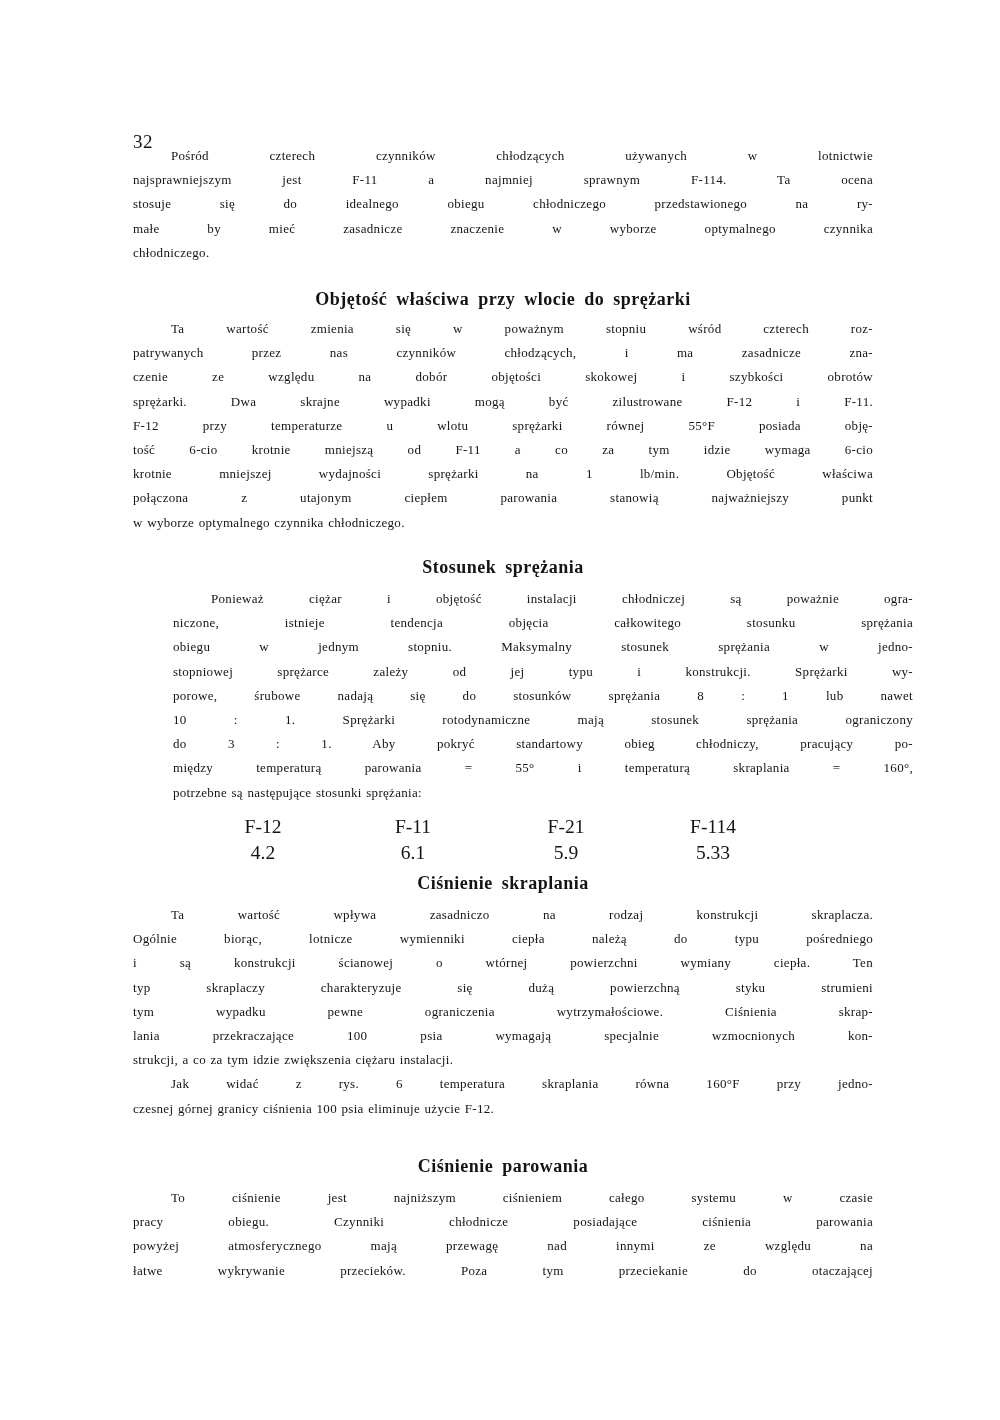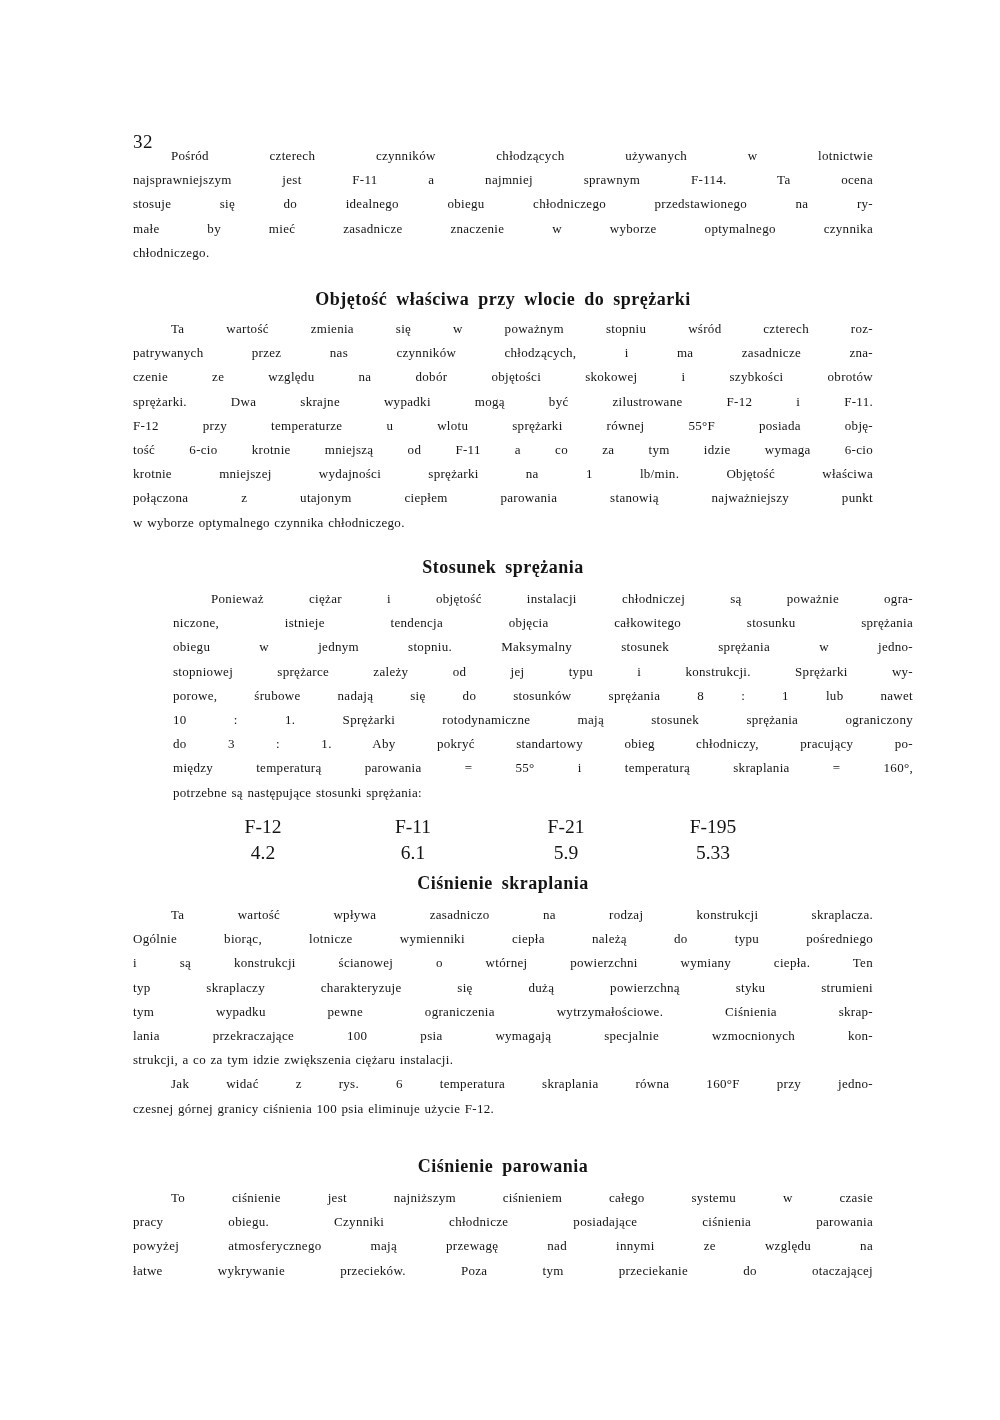--- a/index.html
+++ b/index.html
@@ -58,21 +58,21 @@
     <span class="line">do 3 : 1. Aby pokryć standartowy obieg chłodniczy, pracujący po-</span>
     <span class="line">między temperaturą parowania = 55° i temperaturą skraplania = 160°,</span>
     <span class="line last">potrzebne są następujące stosunki sprężania:</span>
   </div>
 
   <div class="table" style="top:808px;margin-top:8px;">
     <div class="trow">
       <span class="tcell c0">F-12</span>
       <span class="tcell c1">F-11</span>
       <span class="tcell c2">F-21</span>
-      <span class="tcell c3">F-195</span>
+      <span class="tcell c3">F-114</span>
     </div>
     <div class="trow">
       <span class="tcell c0">4.2</span>
       <span class="tcell c1">6.1</span>
       <span class="tcell c2">5.9</span>
       <span class="tcell c3">5.33</span>
     </div>
   </div>
 
   <div class="heading" style="top:873px;">Ciśnienie skraplania</div>

